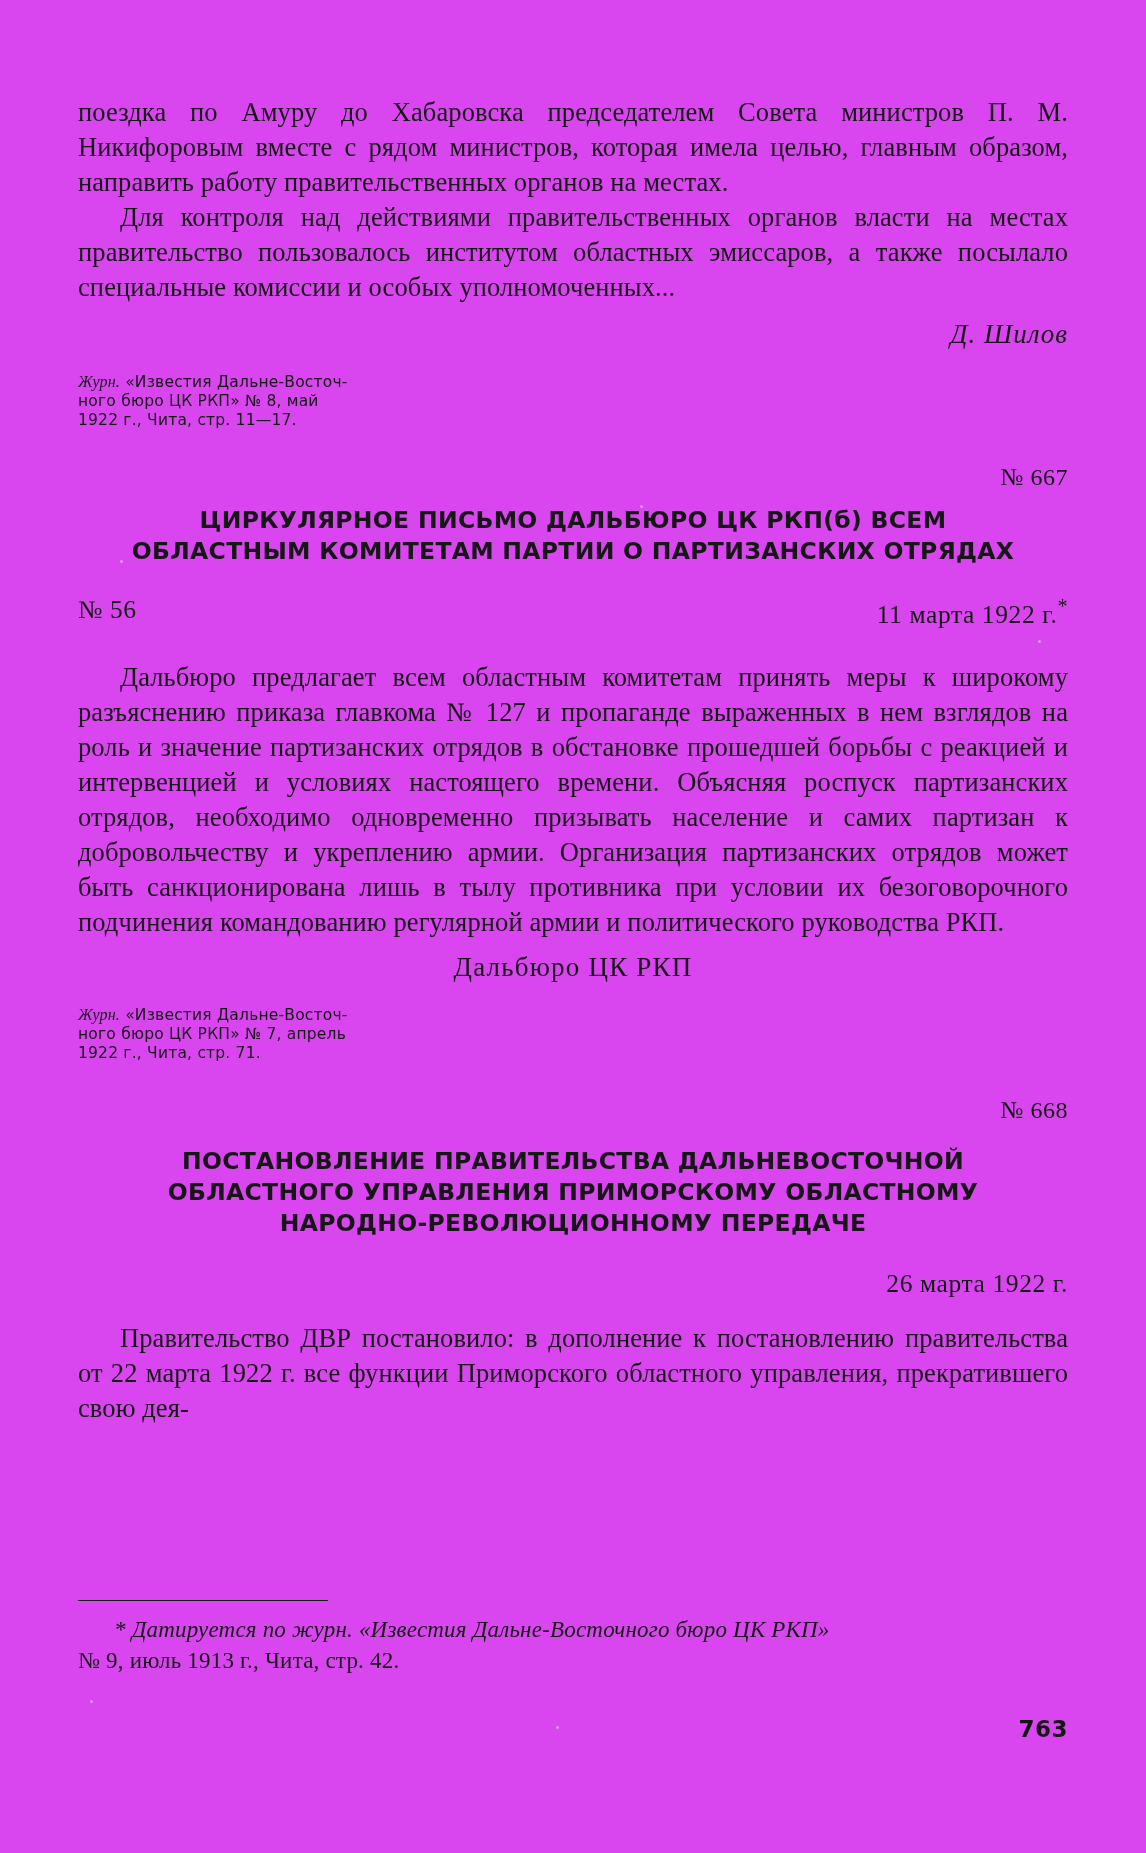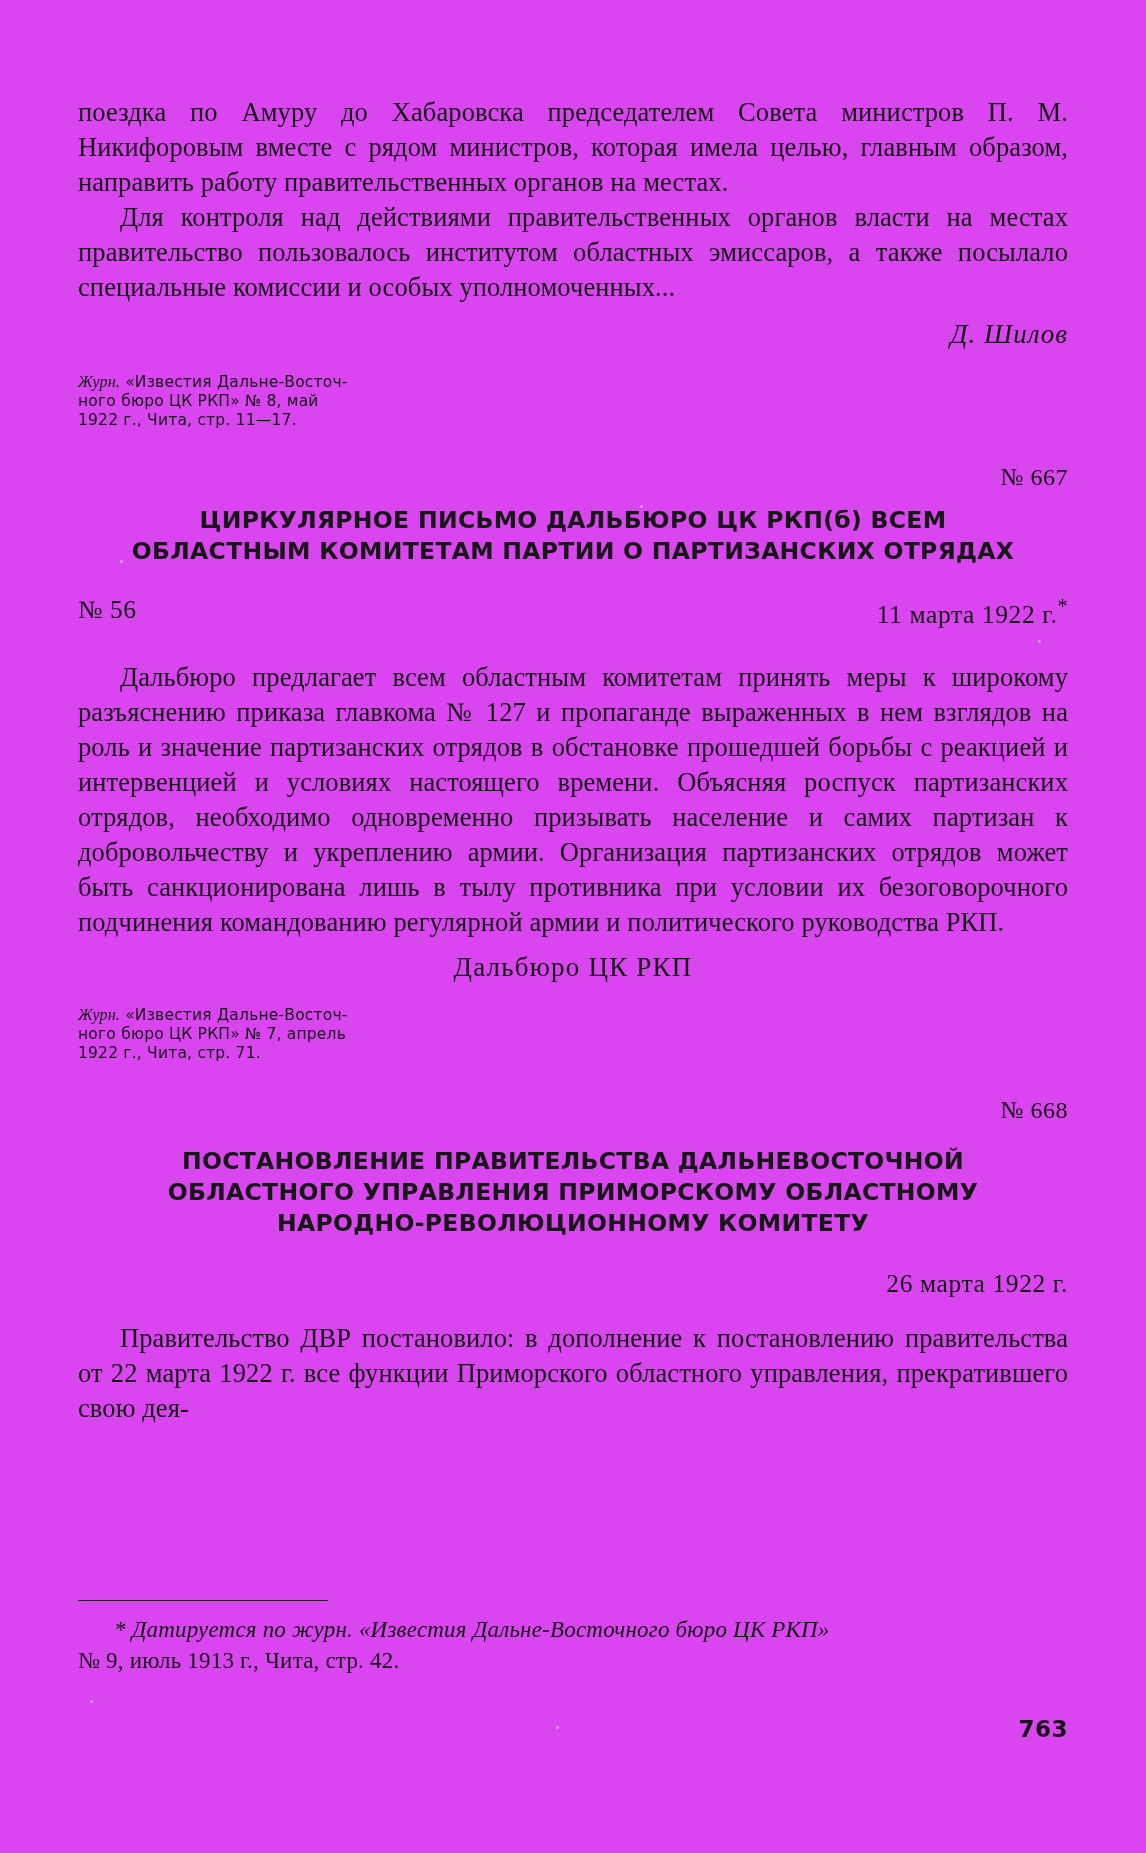--- a/index.html
+++ b/index.html
@@ -205,21 +205,21 @@
       <span>«Известия   Дальне-Восточ-</span><br>
       <span>ного  бюро  ЦК  РКП»  № 7,  апрель</span><br>
       <span>1922  г.,  Чита,  стр.  71.</span>
     </div>
 
     <div class="docnum">№ 668</div>
 
     <div class="heading" style="margin-top:22px;">
       <div>ПОСТАНОВЛЕНИЕ ПРАВИТЕЛЬСТВА ДАЛЬНЕВОСТОЧНОЙ</div>
       <div>ОБЛАСТНОГО УПРАВЛЕНИЯ ПРИМОРСКОМУ ОБЛАСТНОМУ</div>
-      <div>НАРОДНО-РЕВОЛЮЦИОННОМУ  КОМИТЕТУ</div>
+      <div>НАРОДНО-РЕВОЛЮЦИОННОМУ  ПЕРЕДАЧЕ</div>
     </div>
 
     <div class="dateline-right-only">26 марта 1922 г.</div>
 
     <div class="block-gap-2"></div>
 
     <p class="para indent">Правительство ДВР постановило: в дополнение к постановлению правительства от 22 марта 1922 г. все функции Приморского областного управления, прекратившего свою дея-</p>
 
   </div>
 

